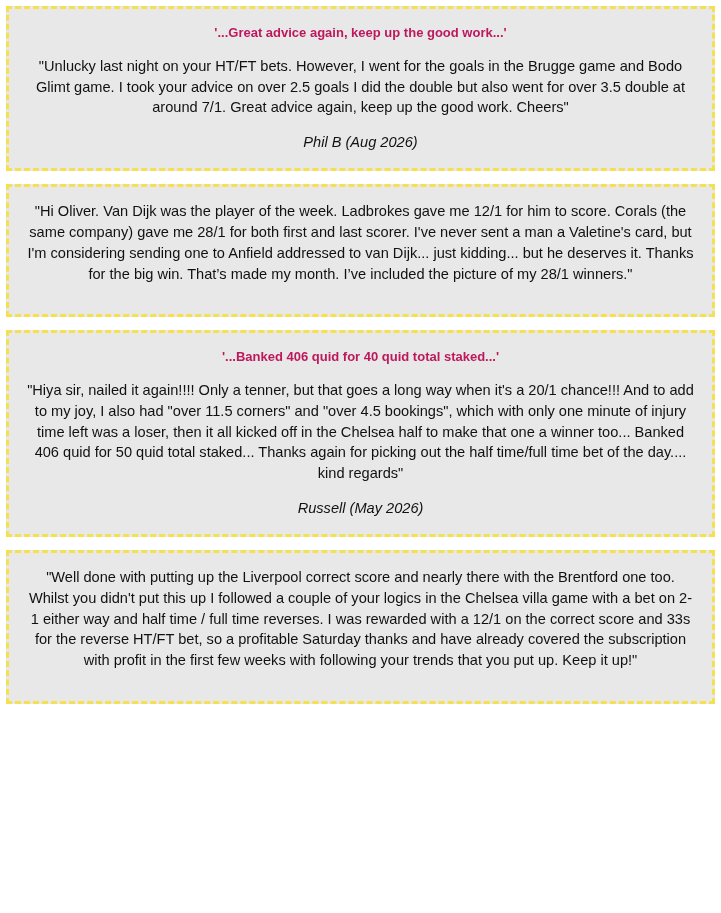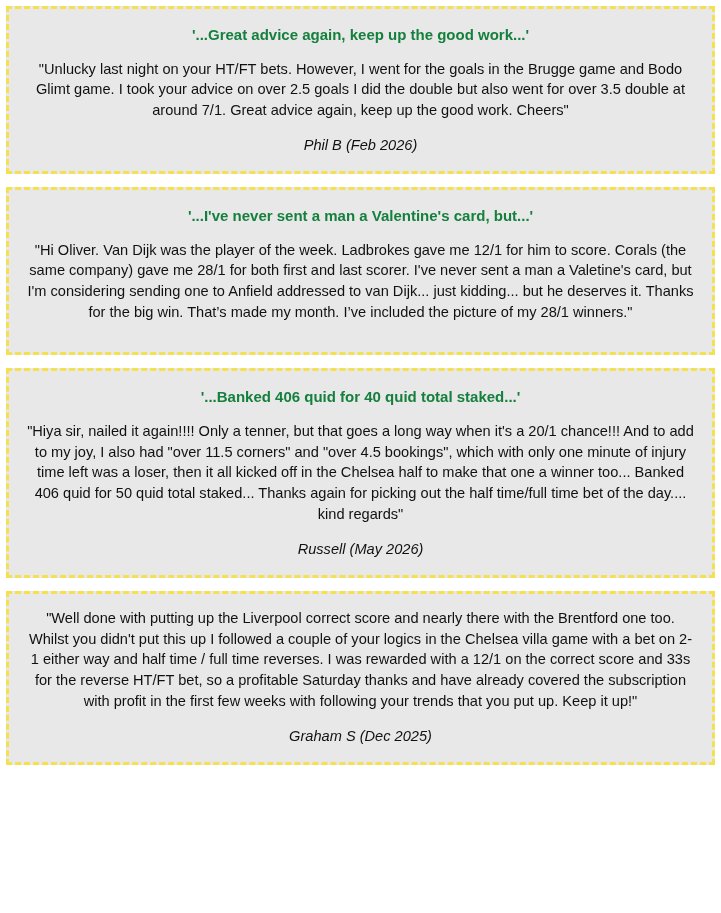--- a/index.html
+++ b/index.html
@@ -22,25 +22,25 @@
     width: 721px;
   }
   .testimonial {
     background: #e8e8e8;
     border: 3px dashed #f5e050;
     box-sizing: border-box;
     padding: 14px 16px 16px 16px;
     text-align: center;
   }
   .testimonial-title {
-    font-size: 15px;
+    font-size: 13px;
     font-weight: bold;
     line-height: 1.3;
     margin: 2px 0 14px 0;
-    color: #15803d;
+    color: #be185d;
   }
   .testimonial-body {
     font-size: 14.6px;
     line-height: 1.42;
     margin: 0 0 14px 0;
     color: #111111;
   }
   .testimonial-author {
     font-size: 14.6px;
     font-style: italic;
@@ -50,32 +50,30 @@
   }
 </style>
 </head>
 <body>
 
 <div id="testimonials">
 
   <div class="testimonial">
     <p class="testimonial-title">'...Great advice again, keep up the good work...'</p>
     <p class="testimonial-body">"Unlucky last night on your HT/FT bets. However, I went for the goals in the Brugge game and Bodo Glimt game. I took your advice on over 2.5 goals I did the double but also went for over 3.5 double at around 7/1. Great advice again, keep up the good work. Cheers"</p>
-    <p class="testimonial-author">Phil B (Feb 2026)</p>
+    <p class="testimonial-author">Phil B (Aug 2026)</p>
   </div>
 
   <div class="testimonial">
-    <p class="testimonial-title">'...I've never sent a man a Valentine's card, but...'</p>
     <p class="testimonial-body">"Hi Oliver. Van Dijk was the player of the week. Ladbrokes gave me 12/1 for him to score. Corals (the same company) gave me 28/1 for both first and last scorer. I've never sent a man a Valetine's card, but I'm considering sending one to Anfield addressed to van Dijk... just kidding... but he deserves it. Thanks for the big win. That’s made my month. I’ve included the picture of my 28/1 winners."</p>
   </div>
 
   <div class="testimonial">
     <p class="testimonial-title">'...Banked 406 quid for 40 quid total staked...'</p>
     <p class="testimonial-body">"Hiya sir, nailed it again!!!! Only a tenner, but that goes a long way when it's a 20/1 chance!!! And to add to my joy, I also had "over 11.5 corners" and "over 4.5 bookings", which with only one minute of injury time left was a loser, then it all kicked off in the Chelsea half to make that one a winner too... Banked 406 quid for 50 quid total staked... Thanks again for picking out the half time/full time bet of the day.... kind regards"</p>
     <p class="testimonial-author">Russell (May 2026)</p>
   </div>
 
   <div class="testimonial">
     <p class="testimonial-body">"Well done with putting up the Liverpool correct score and nearly there with the Brentford one too. Whilst you didn't put this up I followed a couple of your logics in the Chelsea villa game with a bet on 2-1 either way and half time / full time reverses. I was rewarded with a 12/1 on the correct score and 33s for the reverse HT/FT bet, so a profitable Saturday thanks and have already covered the subscription with profit in the first few weeks with following your trends that you put up. Keep it up!"</p>
-    <p class="testimonial-author">Graham S (Dec 2025)</p>
   </div>
 
 </div>
 
 </body></html>

